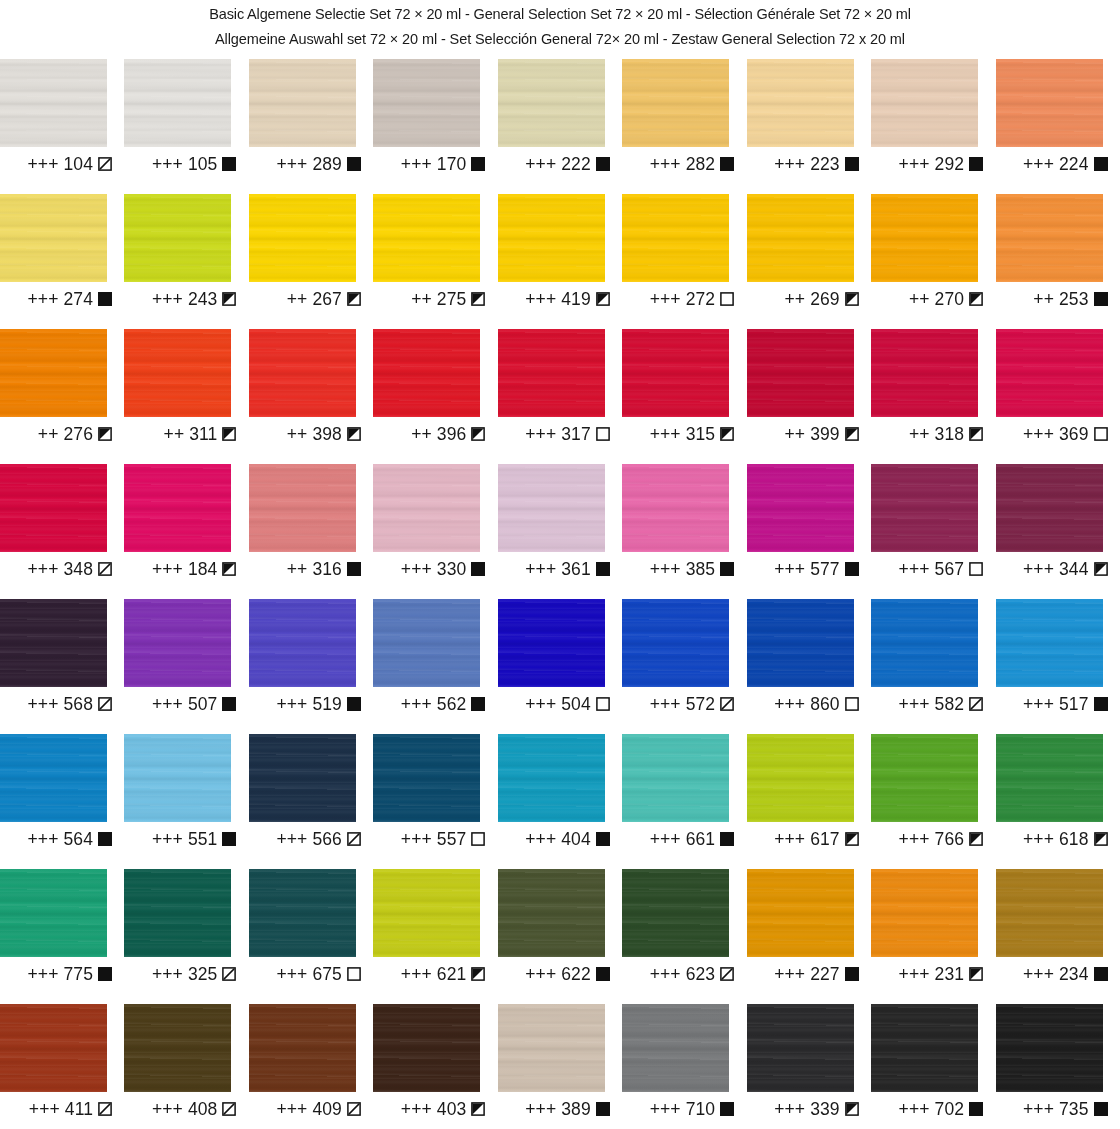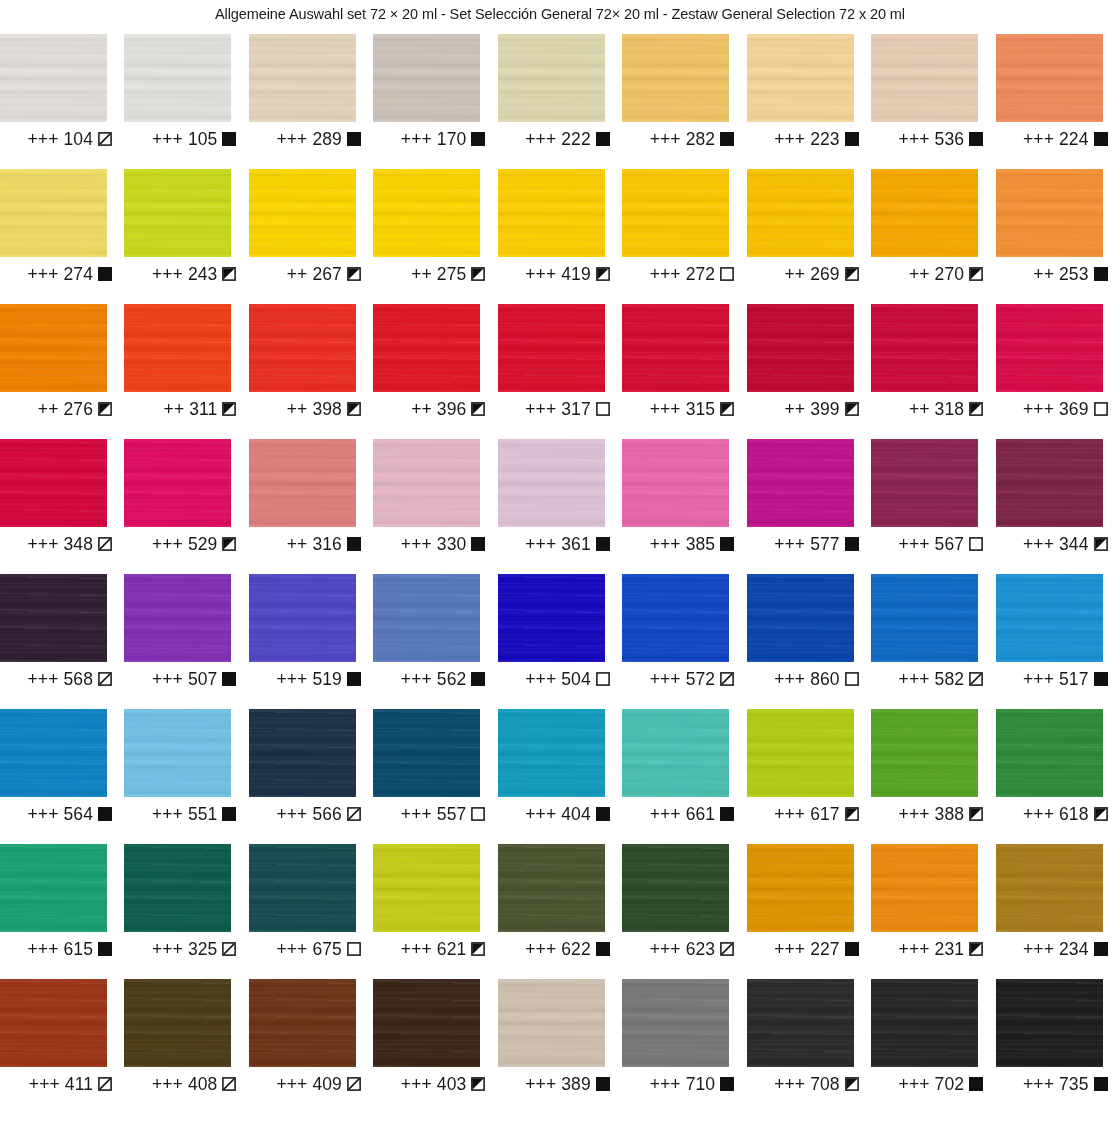--- a/index.html
+++ b/index.html
@@ -109,20 +109,21 @@
     flex: 0 0 auto;
   }
   .opi svg { display: block; }
 </style>
 </head>
 <body>
 
 <div id="page">
 
   <div class="header">
+    <div class="header-line">Basic Algemene Selectie Set 72 × 20 ml  - General Selection Set 72 × 20 ml - Sélection Générale Set 72 × 20 ml</div>
     <div class="header-line second">Allgemeine Auswahl set 72 × 20 ml - Set Selección General 72× 20 ml - Zestaw General Selection 72 x 20 ml</div>
   </div>
 
   <div class="grid" id="swatch-grid">
       <div class="cell">
         <div class="swatch" style="background: rgb(226, 223, 218);">
           <div class="tex"></div>
           <div class="tex2"></div>
         </div>
         <div class="label">
@@ -226,21 +227,21 @@
           </span>
         </div>
       </div>
       <div class="cell">
         <div class="swatch" style="background: rgb(232, 205, 182);">
           <div class="tex"></div>
           <div class="tex2"></div>
         </div>
         <div class="label">
           <span class="code">+++</span>
-          <span class="code">536</span>
+          <span class="code">292</span>
           <span class="opi">
             <svg width="14" height="14" viewBox="0 0 14 14">
               <rect x="0" y="0" width="14" height="14" fill="#111"></rect>
             </svg>
           </span>
         </div>
       </div>
       <div class="cell">
         <div class="swatch" style="background: rgb(239, 139, 92);">
           <div class="tex"></div>
@@ -555,21 +556,21 @@
           </span>
         </div>
       </div>
       <div class="cell">
         <div class="swatch" style="background: rgb(224, 11, 99);">
           <div class="tex"></div>
           <div class="tex2"></div>
         </div>
         <div class="label">
           <span class="code">+++</span>
-          <span class="code">529</span>
+          <span class="code">184</span>
           <span class="opi">
             <svg width="14" height="14" viewBox="0 0 14 14">
               <polygon points="1.4,1.4 12.6,1.4 1.4,12.6" fill="#111"></polygon>
               <rect x="0.9" y="0.9" width="12.2" height="12.2" fill="none" stroke="#111" stroke-width="1.5"></rect>
             </svg>
           </span>
         </div>
       </div>
       <div class="cell">
         <div class="swatch" style="background: rgb(223, 127, 127);">
@@ -922,21 +923,21 @@
           </span>
         </div>
       </div>
       <div class="cell">
         <div class="swatch" style="background: rgb(87, 165, 36);">
           <div class="tex"></div>
           <div class="tex2"></div>
         </div>
         <div class="label">
           <span class="code">+++</span>
-          <span class="code">388</span>
+          <span class="code">766</span>
           <span class="opi">
             <svg width="14" height="14" viewBox="0 0 14 14">
               <polygon points="1.4,1.4 12.6,1.4 1.4,12.6" fill="#111"></polygon>
               <rect x="0.9" y="0.9" width="12.2" height="12.2" fill="none" stroke="#111" stroke-width="1.5"></rect>
             </svg>
           </span>
         </div>
       </div>
       <div class="cell">
         <div class="swatch" style="background: rgb(46, 139, 60);">
@@ -954,21 +955,21 @@
           </span>
         </div>
       </div>
       <div class="cell">
         <div class="swatch" style="background: rgb(25, 160, 116);">
           <div class="tex"></div>
           <div class="tex2"></div>
         </div>
         <div class="label">
           <span class="code">+++</span>
-          <span class="code">615</span>
+          <span class="code">775</span>
           <span class="opi">
             <svg width="14" height="14" viewBox="0 0 14 14">
               <rect x="0" y="0" width="14" height="14" fill="#111"></rect>
             </svg>
           </span>
         </div>
       </div>
       <div class="cell">
         <div class="swatch" style="background: rgb(13, 92, 76);">
           <div class="tex"></div>
@@ -1187,21 +1188,21 @@
           </span>
         </div>
       </div>
       <div class="cell">
         <div class="swatch" style="background: rgb(42, 42, 44);">
           <div class="tex"></div>
           <div class="tex2"></div>
         </div>
         <div class="label">
           <span class="code">+++</span>
-          <span class="code">708</span>
+          <span class="code">339</span>
           <span class="opi">
             <svg width="14" height="14" viewBox="0 0 14 14">
               <polygon points="1.4,1.4 12.6,1.4 1.4,12.6" fill="#111"></polygon>
               <rect x="0.9" y="0.9" width="12.2" height="12.2" fill="none" stroke="#111" stroke-width="1.5"></rect>
             </svg>
           </span>
         </div>
       </div>
       <div class="cell">
         <div class="swatch" style="background: rgb(38, 38, 38);">

